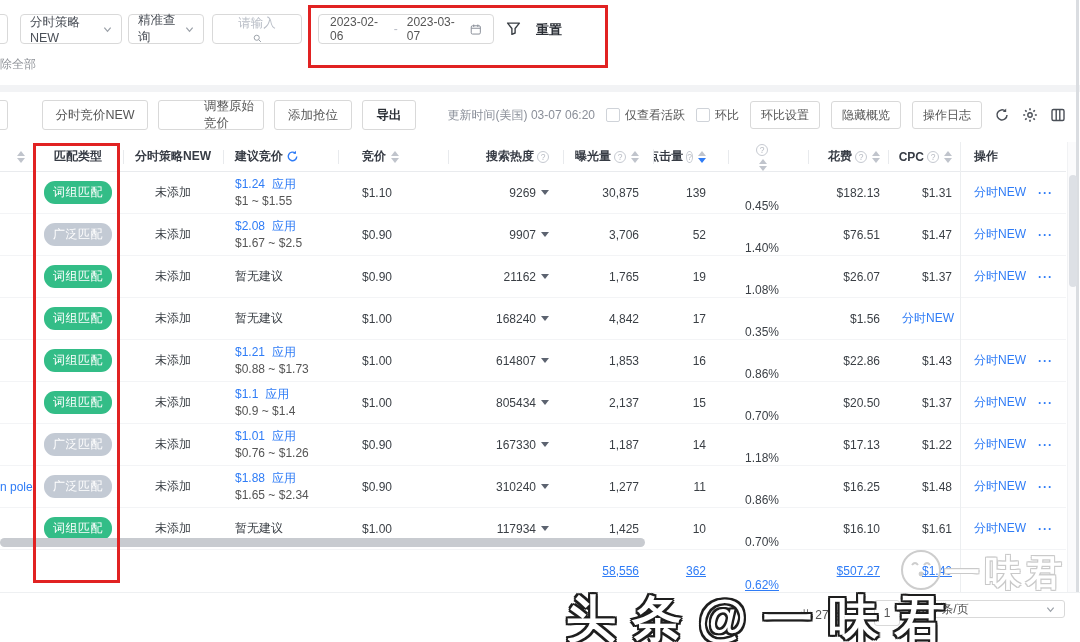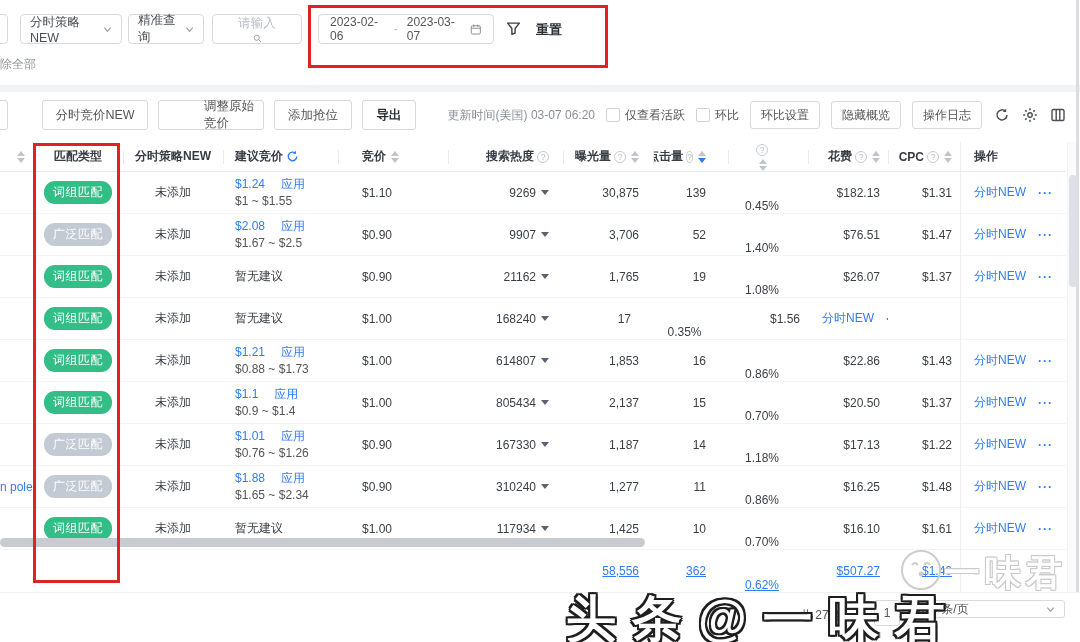--- a/index.html
+++ b/index.html
@@ -45,21 +45,21 @@
   .trow { height:42px; border-bottom:1px solid #f3f4f6; font-size:12px; color:#3a3f45; background:#fff;}
   .cell { display:flex; align-items:center; white-space:nowrap; overflow:hidden; }
   .c-center { justify-content:center; }
   .num { justify-content:flex-end; }
   .pr14{padding-right:14px;} .pr22{padding-right:22px;} .pr12{padding-right:12px;flex-direction:column;} .pr8{padding-right:8px;}
   .pl14{padding-left:14px;} .pl12{padding-left:12px;} .pl24{padding-left:24px;}
   .badge { padding:3px 9px; border-radius:11px; color:#fff; font-size:12px; letter-spacing:.5px;}
   .badge.green { background:var(--green); }
   .badge.gray  { background:var(--gbadge); }
   .sug { display:flex; flex-direction:column; justify-content:center; line-height:17px; }
-  .sug .l1 { color:var(--blue); display:flex; gap:16px; cursor:pointer;}
+  .sug .l1 { color:var(--blue); display:flex; gap:7px; cursor:pointer;}
   .sug .l2 { color:#555; }
   .kw { color:var(--blue); cursor:pointer; }
   .heat-caret { width:0; height:0; border-left:4px solid transparent; border-right:4px solid transparent;
                 border-top:5px solid #5c6370; margin-left:5px; cursor:pointer;}
   .carets { display:flex; flex-direction:column; align-items:center; margin-left:2px; }
   .car-up { width:0;height:0;border-left:4px solid transparent;border-right:4px solid transparent;border-bottom:5px solid #c0c4cc; margin-bottom:2px;}
   .car-dn { width:0;height:0;border-left:4px solid transparent;border-right:4px solid transparent;border-top:5px solid #c0c4cc;}
   .car-dn.active { border-top-color:var(--blue); }
   .info-i { width:12px; height:12px; border:1px solid #c6cad1; border-radius:50%; color:#b6bac2;
             font-size:8.5px; display:flex; align-items:center; justify-content:center; font-weight:400;}
@@ -356,20 +356,21 @@
       <div class="cell c-center">
         <span class="badge green">词组匹配</span>
       </div>
       <div class="cell c-center">未添加</div>
       <div class="cell pl12">暂无建议</div>
       <div class="cell pl24">$1.00</div>
       <div class="cell num pr14">
         <span>168240</span>
         <span class="heat-caret"></span>
       </div>
+      <div class="cell num pr14">4,842</div>
       <div class="cell num pr22">17</div>
       <div class="cell num pr12">0.35%</div>
       <div class="cell num pr8">$1.56</div>
       <div class="cell pl14">
         <span class="op-link">分时NEW</span>
         <span class="op-more">···</span>
       </div>
     </div>
     <div class="grid-row trow">
       <div class="cell"></div>

